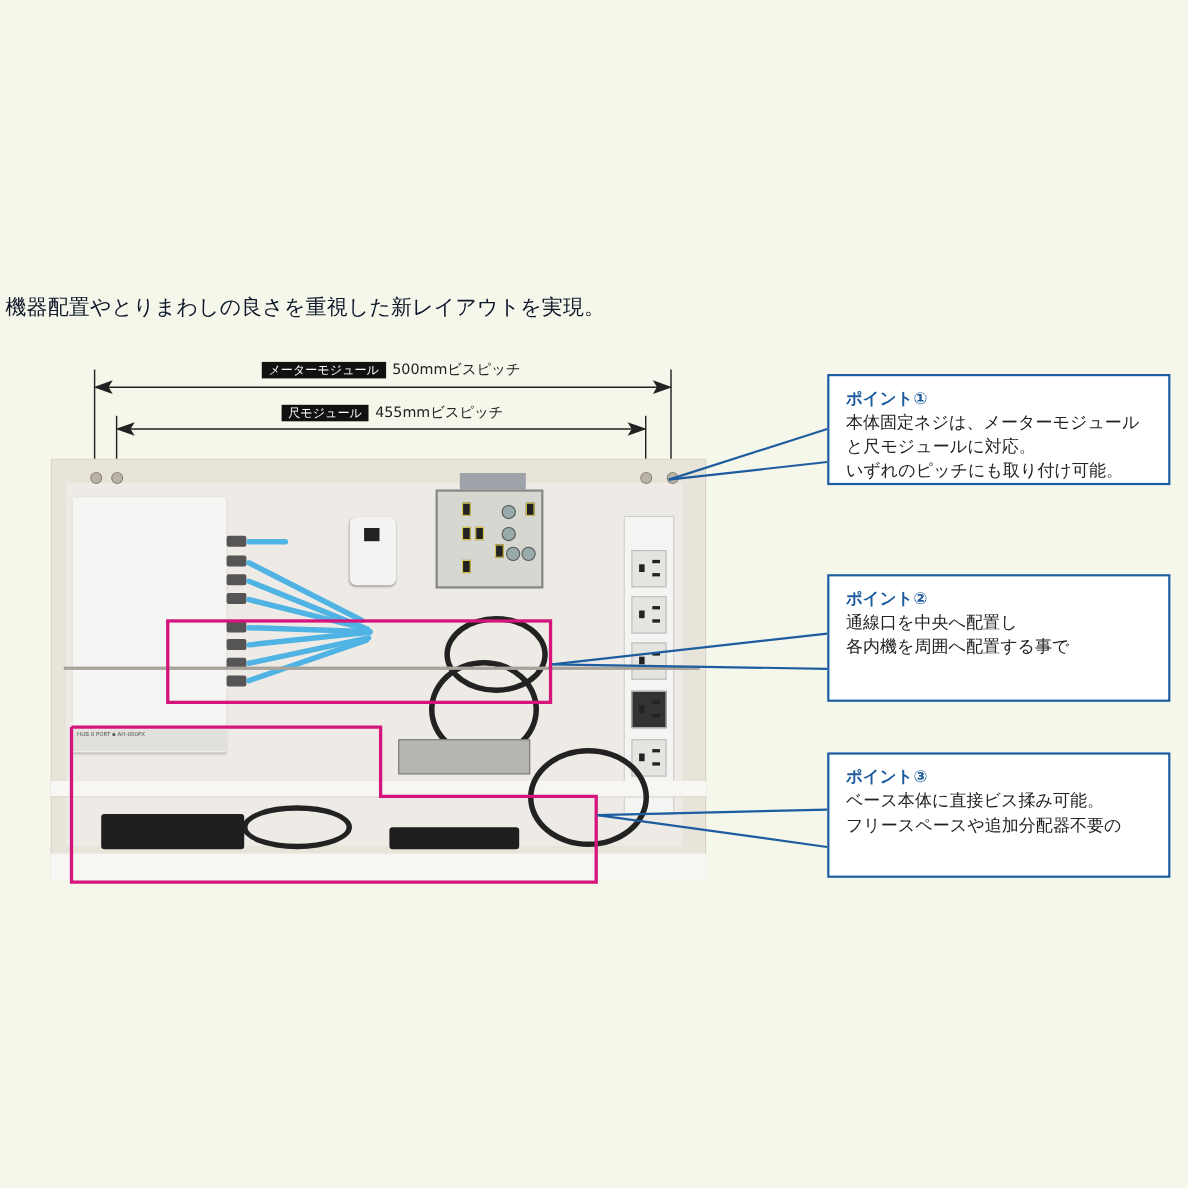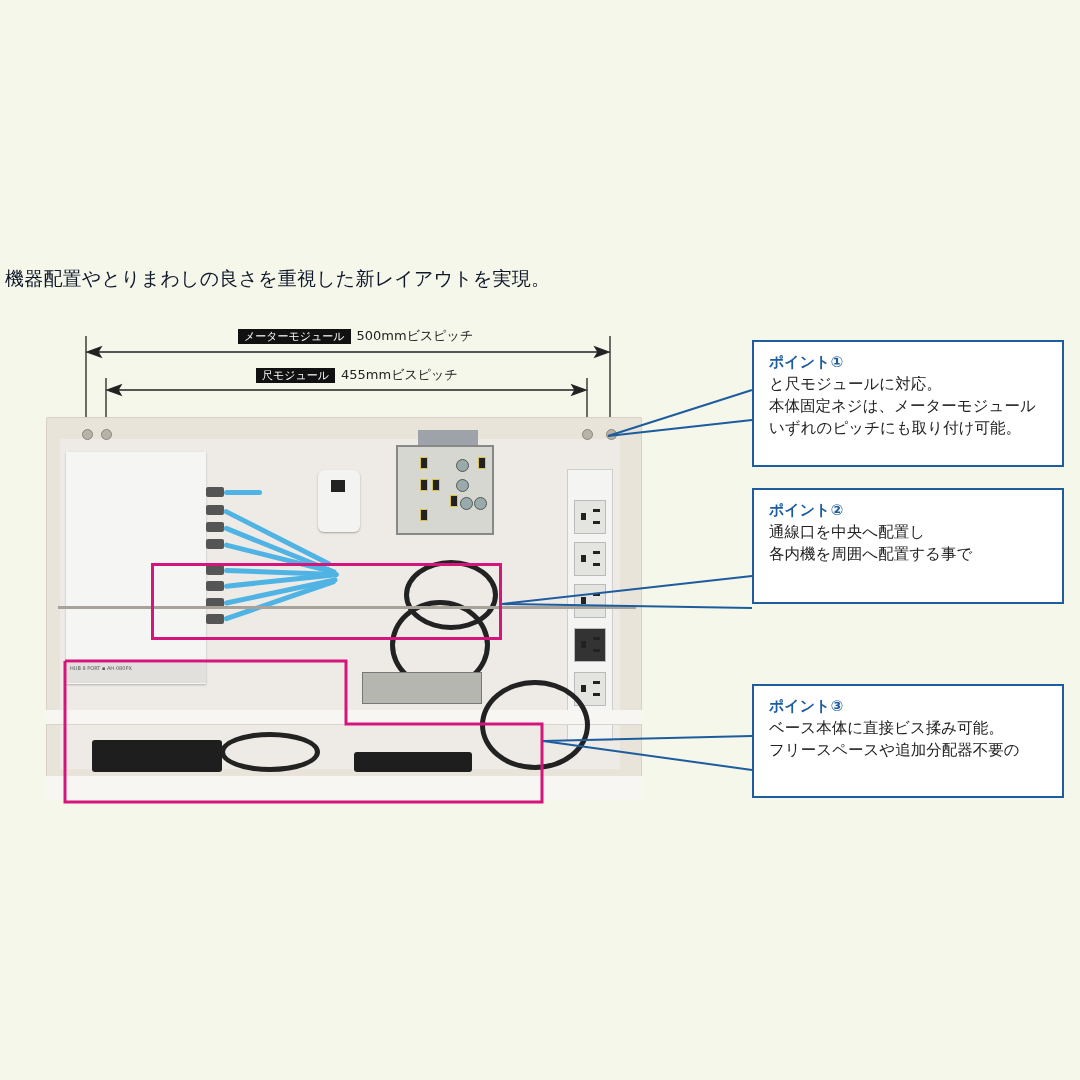--- a/index.html
+++ b/index.html
@@ -206,27 +206,27 @@
   <g stroke="#1d5c9e" stroke-width="2" fill="none">
     <line x1="608" y1="436" x2="752" y2="390"></line>
     <line x1="608" y1="436" x2="752" y2="420"></line>
     <line x1="502" y1="604" x2="752" y2="576"></line>
     <line x1="502" y1="604" x2="752" y2="608"></line>
     <line x1="543" y1="741" x2="752" y2="736"></line>
     <line x1="543" y1="741" x2="752" y2="770"></line>
   </g>
 </svg>
 
-<div class="callout" style="top:340px; height:127px;">
+<div class="callout" style="top:340px; height:101px;">
   <div class="title">ポイント①</div>
+  <div>本体固定ネジは、メーターモジュール</div>
   <div>と尺モジュールに対応。</div>
-  <div>本体固定ネジは、メーターモジュール</div>
   <div>いずれのピッチにも取り付け可能。</div>
 </div>
-<div class="callout" style="top:488px; height:116px;">
+<div class="callout" style="top:522px; height:116px;">
   <div class="title">ポイント②</div>
   <div>通線口を中央へ配置し</div>
   <div>各内機を周囲へ配置する事で</div>
 </div>
 <div class="callout" style="top:684px; height:114px;">
   <div class="title">ポイント③</div>
   <div>ベース本体に直接ビス揉み可能。</div>
   <div>フリースペースや追加分配器不要の</div>
 </div>
 

